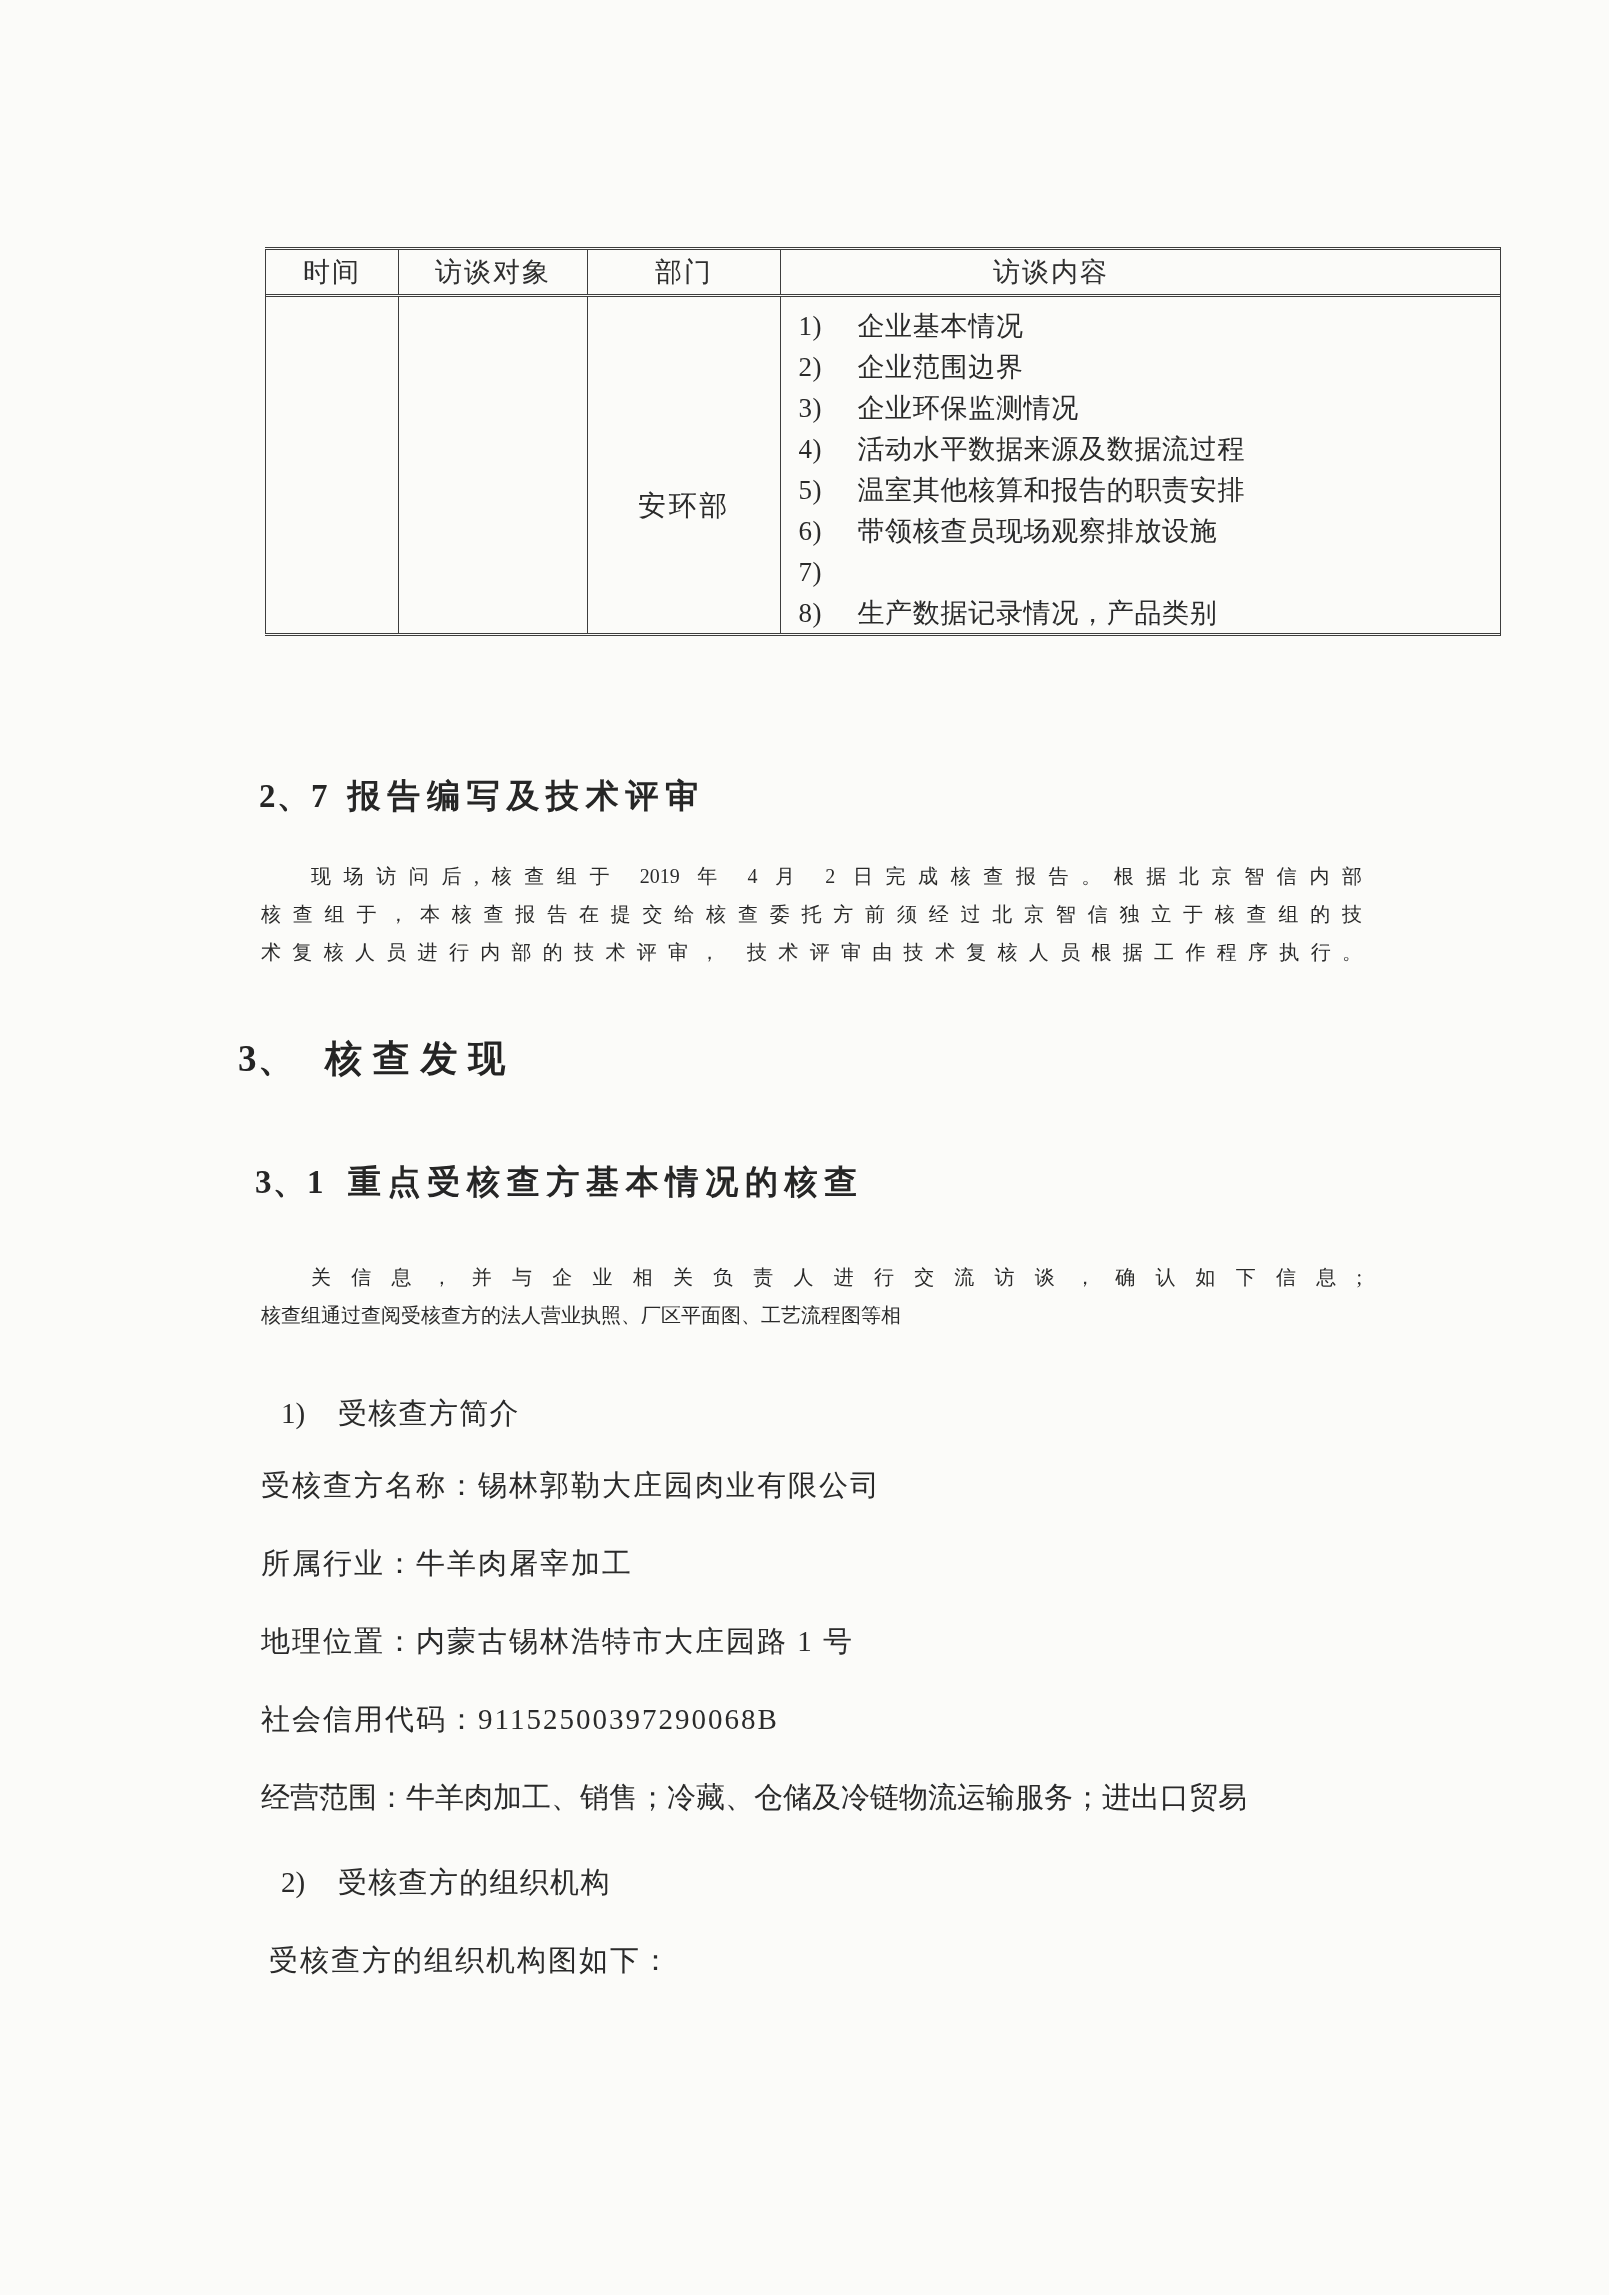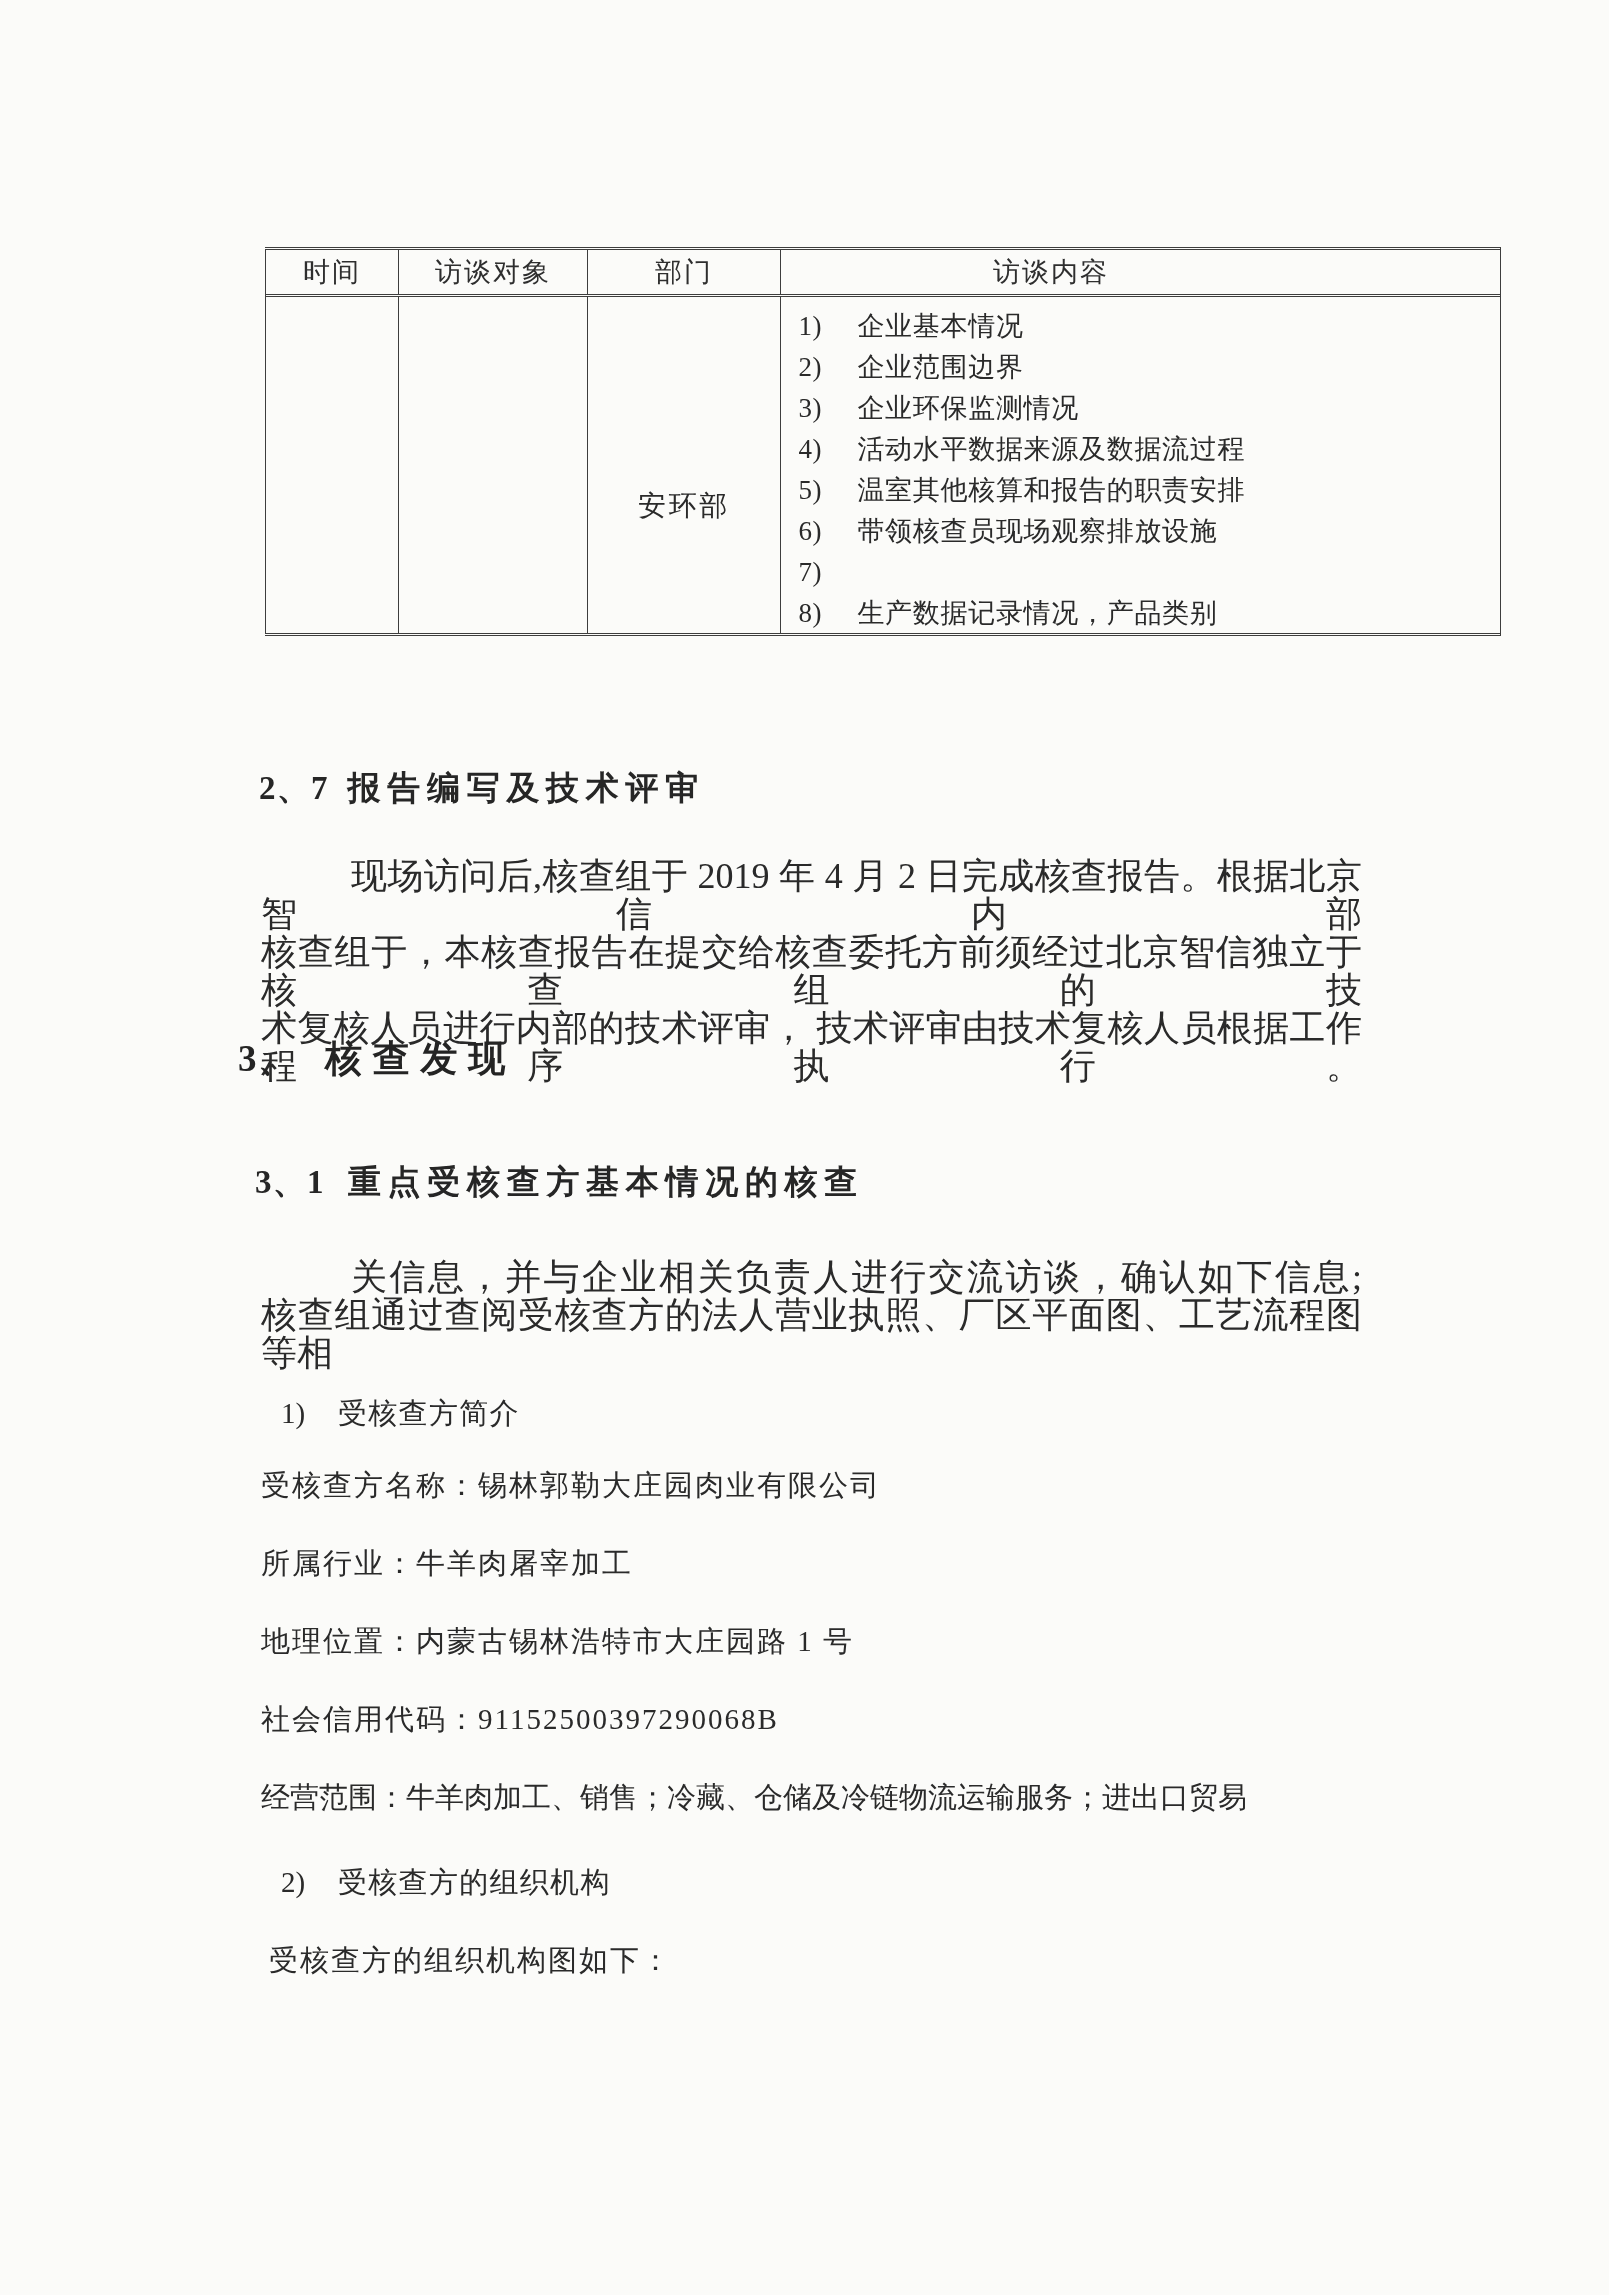--- a/index.html
+++ b/index.html
@@ -33,27 +33,27 @@
   .dept-cell { display:flex; align-items:center; justify-content:center; }
   .dept-label { font-size:28px; letter-spacing:2.7px; transform:translateY(41px); }
   .content-cell { padding:9.4px 6.7px 0 17.4px; }
   .tc-item { display:flex; line-height:41px; font-size:27px; letter-spacing:0.7px; white-space:nowrap; }
   .tc-num { display:inline-block; width:59px; flex:0 0 59px; }
 
   
   .abs { position:absolute; }
   .h-prefix { display:inline-block; }
   .h27 { left:259px; top:766px; font-size:33px; font-weight:bold; letter-spacing:6.7px; color:#262626; }
-  .h27 .h-prefix { margin-right:18.7px; letter-spacing:1.3px; }
+  .h27 .h-prefix { margin-right:18.7px; letter-spacing:1.3px;margin-top:8px; }
   .h3  { left:238px; top:1034px; font-size:37px; font-weight:bold; letter-spacing:10.7px; color:#242424; }
   .h3 .h-prefix  { margin-right:29px; letter-spacing:1.3px; }
   .h31 { left:255px; top:1160px; font-size:33px; font-weight:bold; letter-spacing:6.7px; color:#262626;text-align:center; }
   .h31 .h-prefix { margin-right:23px; letter-spacing:1.3px; }
 
-  .para { left:261px; width:1101px; font-size:36px; }
+  .para { left:261px; width:1101px; font-size:20px; }
   .para1 { top:857px; }
   .para2 { top:1258px; }
   .pline {
     line-height:38px;
     text-align:justify; text-align-last:justify;
     white-space:normal;
   }
   .pline:first-child { text-indent:2.5em; }
   .para2 .pline:last-child { text-align-last:left; }
 

